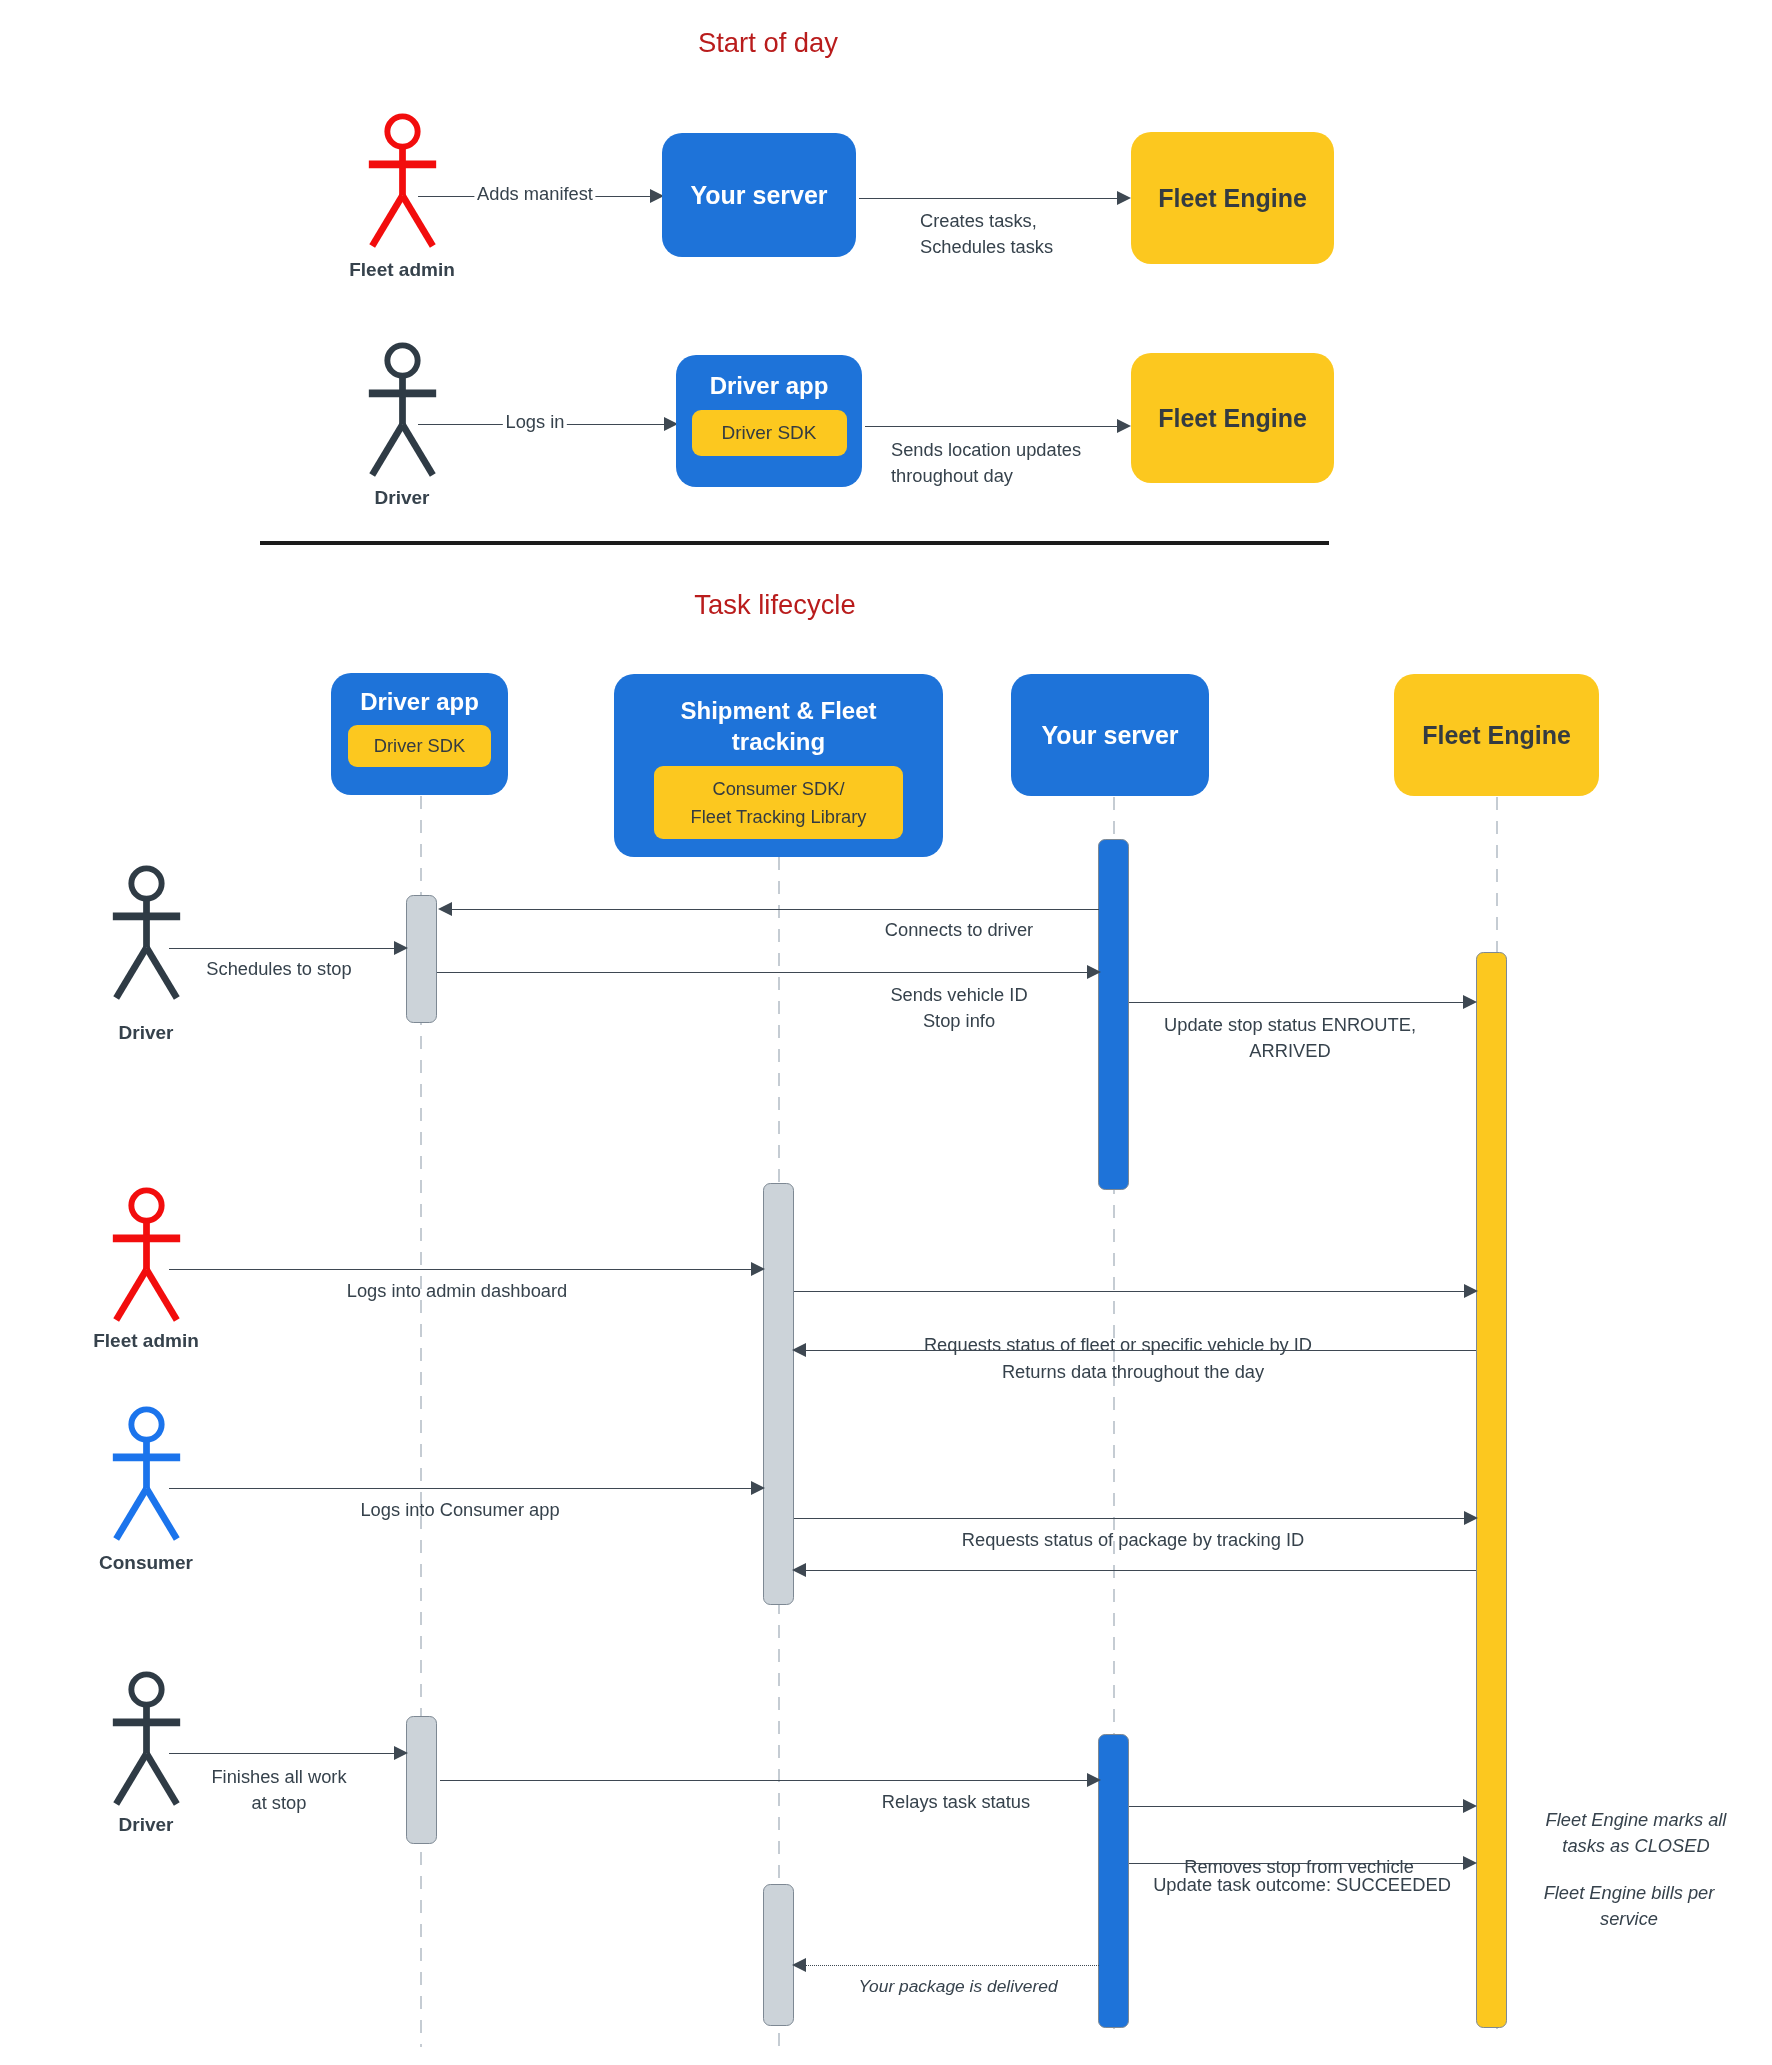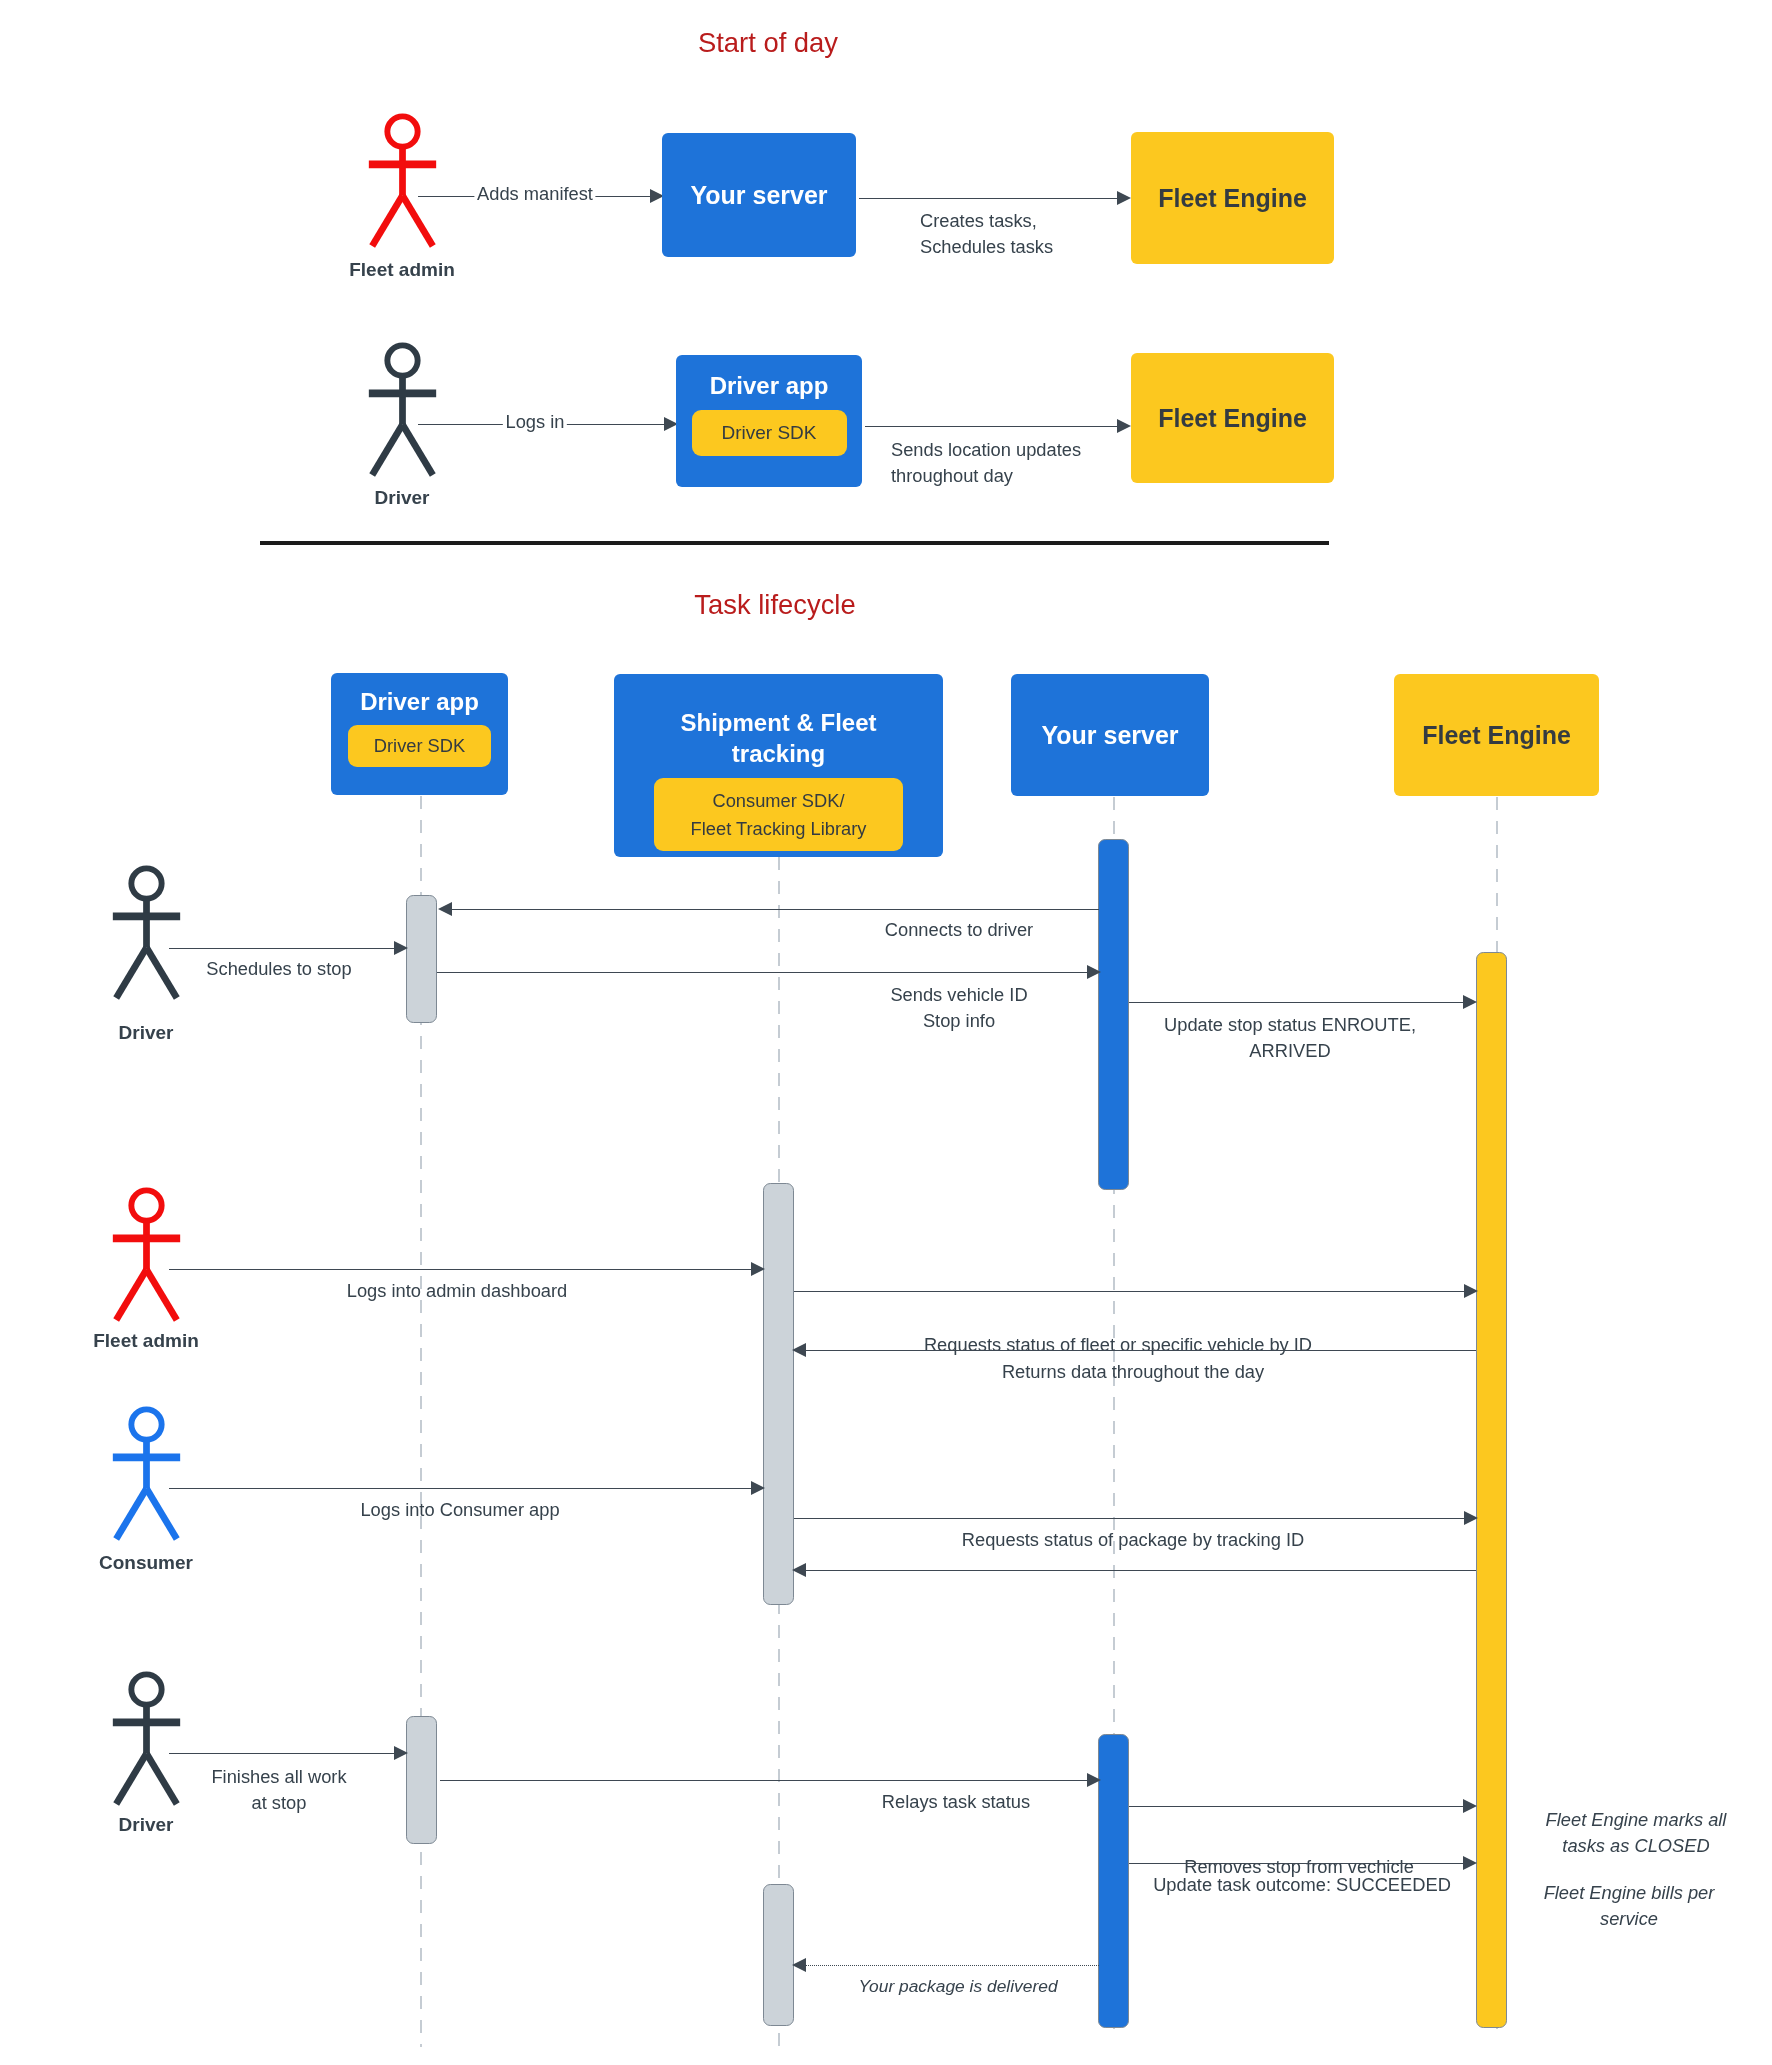--- a/index.html
+++ b/index.html
@@ -1,21 +1,21 @@
 <!DOCTYPE html>
 <html style="font-size:14.6px"><head>
 <meta charset="utf-8">
 <style>
   html,body{margin:0;padding:0;background:#ffffff;}
   #canvas{position:relative;width:1773px;height:2065px;background:#ffffff;overflow:hidden;
           font-family:"Liberation Sans", sans-serif;color:#36424c;}
   .abs{position:absolute;}
   .sec-title{font-size:27.4px;color:#b91c1c;transform:translateX(-50%);white-space:nowrap;}
   
-  .box{position:absolute;border-radius:6px;display:flex;align-items:center;justify-content:center;
+  .box{position:absolute;border-radius:20px;display:flex;align-items:center;justify-content:center;
        flex-direction:column;box-sizing:border-box;text-align:center;}
   .box-blue{background:#1e73d9;color:#ffffff;font-weight:bold;}
   .box-yellow{background:#fcc81f;color:#343b41;font-weight:bold;}
   .box-title{font-size:25px;font-weight:bold;line-height:31px;}
   .sdk{background:#fcc81f;color:#343b41;border-radius:9.1px;display:flex;align-items:center;
        justify-content:center;font-weight:normal;flex-direction:column;}
   
   .lifeline{position:absolute;width:1.8px;background:repeating-linear-gradient(180deg,#c5ccd3 0 12.8px,transparent 12.8px 24px);}
   
   .act{position:absolute;width:31px;border:1.8px solid #7d8893;border-radius:7.3px;box-sizing:border-box;}
@@ -115,21 +115,21 @@
   <div class="lifeline" style="left:1113px;top:797px;height:1232px;"></div>
   <div class="lifeline" style="left:1496px;top:797px;height:1232px;"></div>
 
   <div class="box box-blue" style="left:331px;top:673px;width:177px;height:122px;justify-content:flex-start;padding-top:12.8px;">
     <div class="box-title" style="font-size:24px;">Driver app</div>
     <div class="sdk" style="width:143px;height:42px;margin-top:8.2px;font-size:18.3px;">
       <div>Driver SDK</div>
     </div>
   </div>
 
-  <div class="box box-blue" style="left:614px;top:674px;width:329px;height:183px;justify-content:flex-start;padding-top:33px;">
+  <div class="box box-blue" style="left:614px;top:674px;width:329px;height:183px;justify-content:flex-start;padding-top:21px;">
     <div class="box-title" style="font-size:24px;line-height:31px;">
       <div>Shipment &amp; Fleet</div>
       <div>tracking</div>
     </div>
     <div class="sdk" style="width:249px;height:73px;margin-top:9.1px;font-size:18.3px;line-height:27.4px;">
       <div>Consumer SDK/</div>
       <div>Fleet Tracking Library</div>
     </div>
   </div>
 

